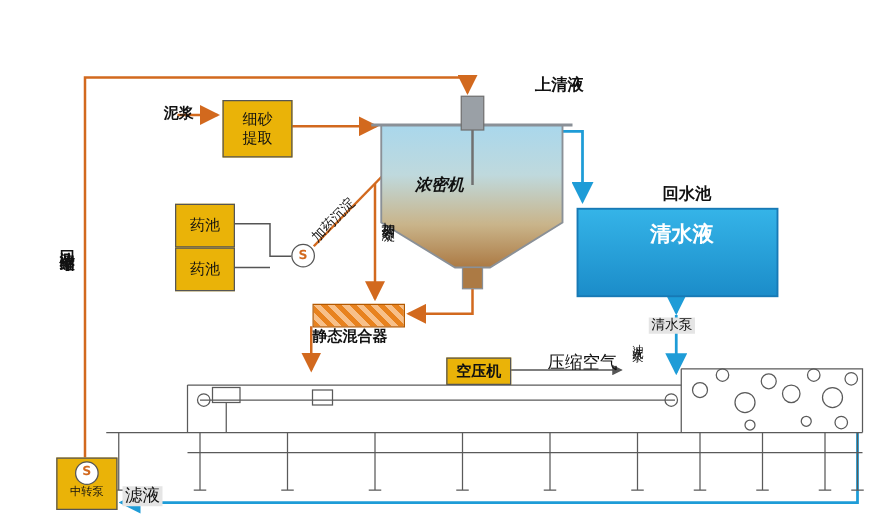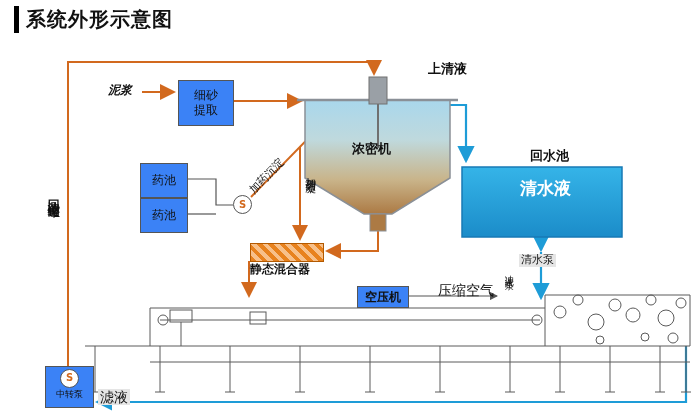--- a/index.html
+++ b/index.html
@@ -8,21 +8,21 @@
   #diagram-svg{position:absolute;left:0;top:0;z-index:1;}
   .label{position:absolute;z-index:3;font-size:12px;line-height:1.15;white-space:nowrap;}
   .bold{font-weight:bold;}
   .big{font-size:13px;}
   .small{font-size:14px;}
   .tiny{font-size:9px;}
   .white{color:#ffffff;}
   .mask{background:#e5e5e5;padding:0 2px;}
   .v{writing-mode:vertical-rl;text-orientation:upright;letter-spacing:2px;}
   .rot{transform:rotate(-46deg);transform-origin:left center;}
-  .node-box{position:absolute;z-index:2;background:#3b82f6;border:1.5px solid #555;
+  .node-box{position:absolute;z-index:2;background:#eab308;border:1.5px solid #555;
             display:flex;flex-direction:column;align-items:center;justify-content:center;
             font-size:12px;line-height:1.25;}
   .title{position:absolute;left:14px;top:6px;z-index:3;font-size:20px;font-weight:bold;
          border-left:5px solid #000;padding-left:7px;letter-spacing:1px;}
   .pump{position:absolute;z-index:4;width:17px;height:17px;border:1.5px solid #555;
         border-radius:50%;background:#fff;display:flex;align-items:center;justify-content:center;
         font-size:10px;font-weight:bold;color:#D2691E;}
   .mixer{position:absolute;z-index:2;left:250px;top:243px;width:72px;height:17px;
          border:1px solid #b35900;
          background:repeating-linear-gradient(45deg,#E8821E 0 4px,#F7C08A 4px 8px);}
@@ -122,21 +122,20 @@
       <path d="M370 346 V392 M365 392 H375"></path>
       <path d="M440 346 V392 M435 392 H445"></path>
       <path d="M510 346 V392 M505 392 H515"></path>
       <path d="M560 346 V392 M555 392 H565"></path>
       <path d="M610 346 V392 M605 392 H615"></path>
       <path d="M660 346 V392 M655 392 H665"></path>
       <path d="M686 346 V392 M681 392 H691"></path>
     </g>
   </svg>
 
-  <div class="title">系统外形示意图</div>
 
   <div class="node-box" style="left:178px;top:80px;width:54px;height:44px;">
     <span>细砂</span>
     <span>提取</span>
   </div>
 
   <div class="node-box" style="left:140px;top:163px;width:46px;height:33px;">
     <span>药池</span>
   </div>
 
@@ -150,25 +149,25 @@
 
   <div class="node-box transfer-box">
     <span class="pump">S</span>
     <span class="nb-label">中转泵</span>
   </div>
 
   <div class="mixer"></div>
 
   <span class="pump" style="left:233px;top:195px;">S</span>
 
-  <span class="label bold" style="left:108px;top:84px;font-style:italic;">泥浆</span>
+  <span class="label bold" style="left:131px;top:84px;">泥浆</span>
 
   <span class="label bold big" style="left:428px;top:62px;">上清液</span>
 
-  <span class="label bold big" style="left:352px;top:142px;">浓密机</span>
+  <span class="label bold big" style="left:332px;top:142px;font-style:italic;">浓密机</span>
 
   <span class="label bold big" style="left:530px;top:149px;">回水池</span>
 
   <span class="label bold white" style="left:520px;top:179px;font-size:17px;">清水液</span>
 
   <span class="label mask" style="left:519px;top:254px;font-size:11px;">清水泵</span>
 
   <span class="label v tiny" style="left:504px;top:268px;">冲洗水泵</span>
 
   <span class="label rot" style="left:252px;top:186px;font-size:11px;">加药沉淀</span>

